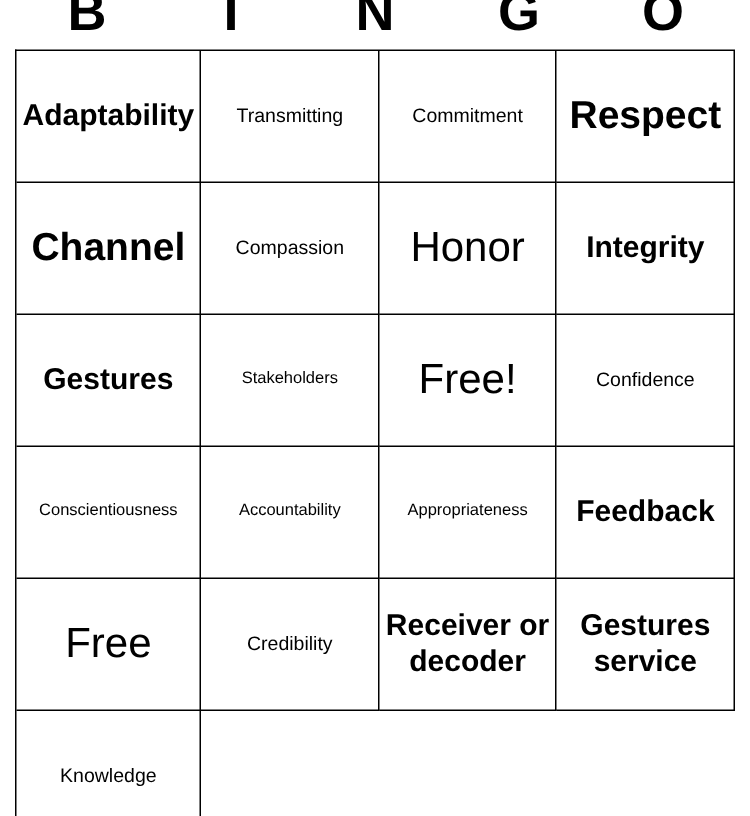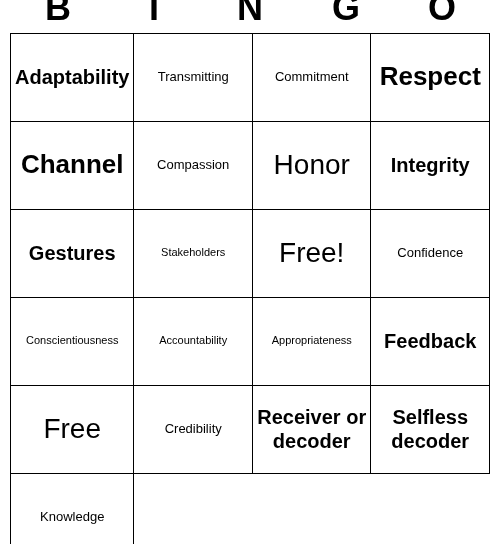--- a/index.html
+++ b/index.html
@@ -131,19 +131,19 @@
       <div class="cell">
         <span class="cell-text large">Free</span>
       </div>
       <div class="cell">
         <span class="cell-text">Credibility</span>
       </div>
       <div class="cell">
         <span class="cell-text medium">Receiver or decoder</span>
       </div>
       <div class="cell">
-        <span class="cell-text medium">Selfless decoder</span>
+        <span class="cell-text medium">Gestures service</span>
       </div>
       <div class="cell">
         <span class="cell-text">Knowledge</span>
       </div>
     </div>
 </div>
 
 </body></html>

